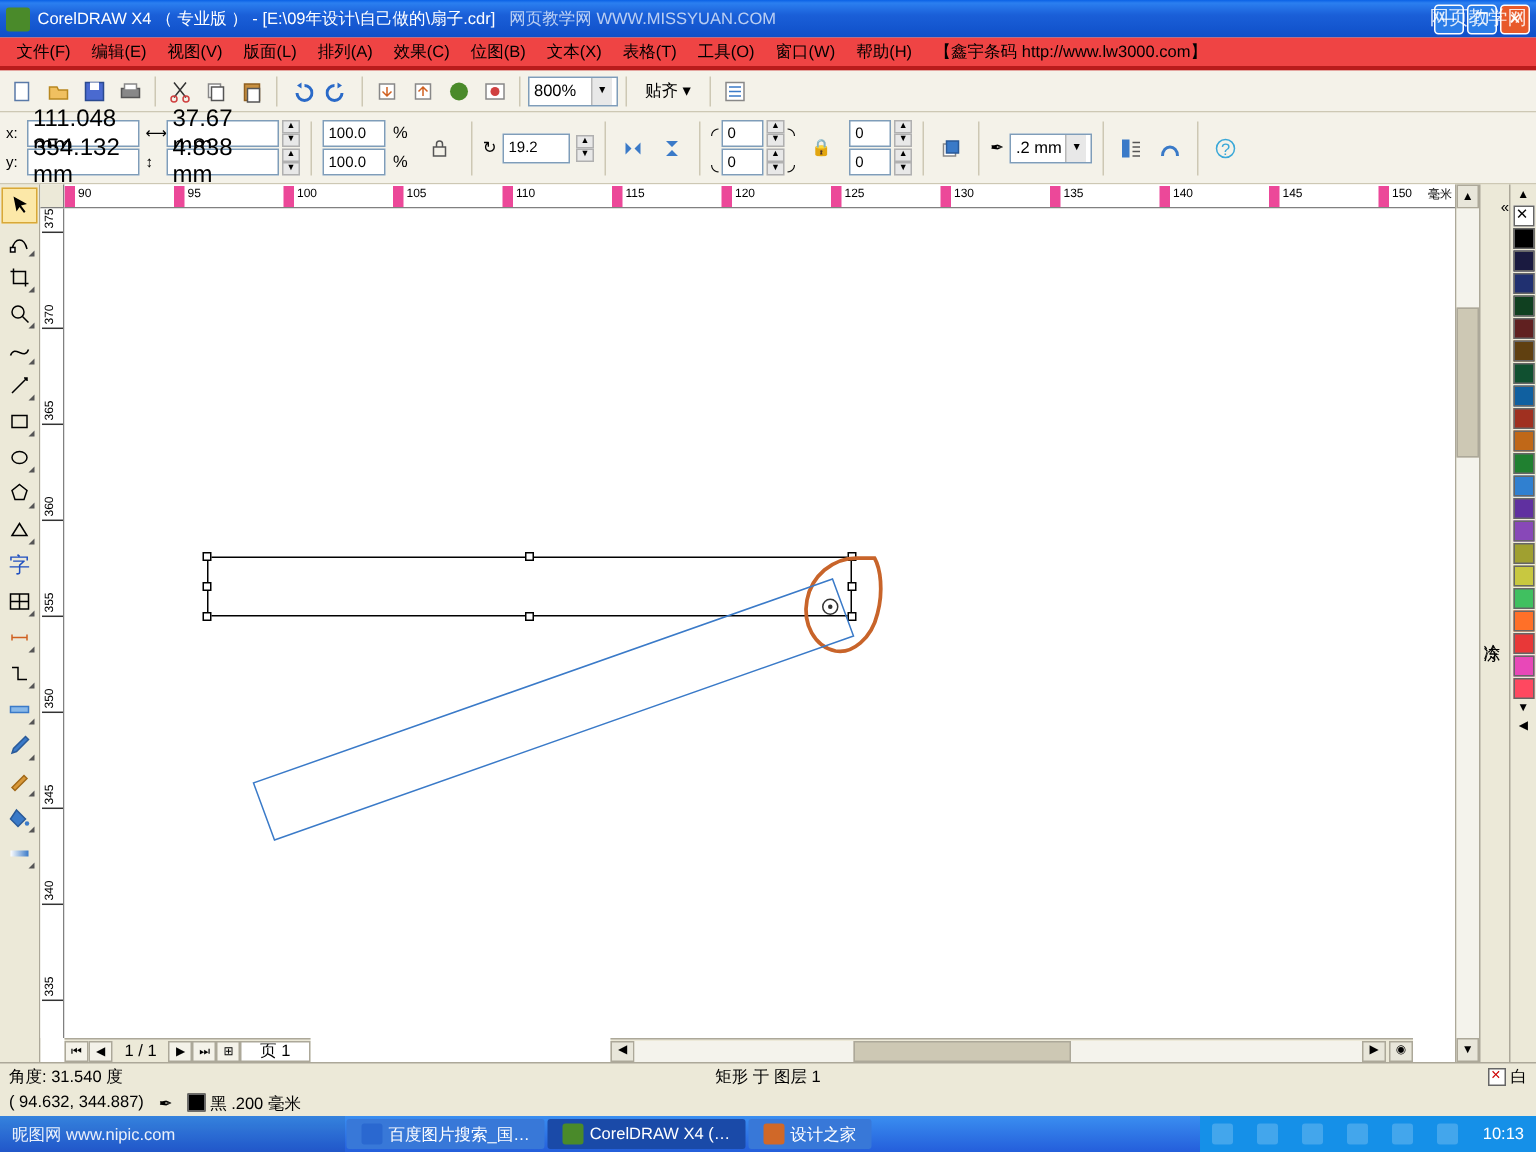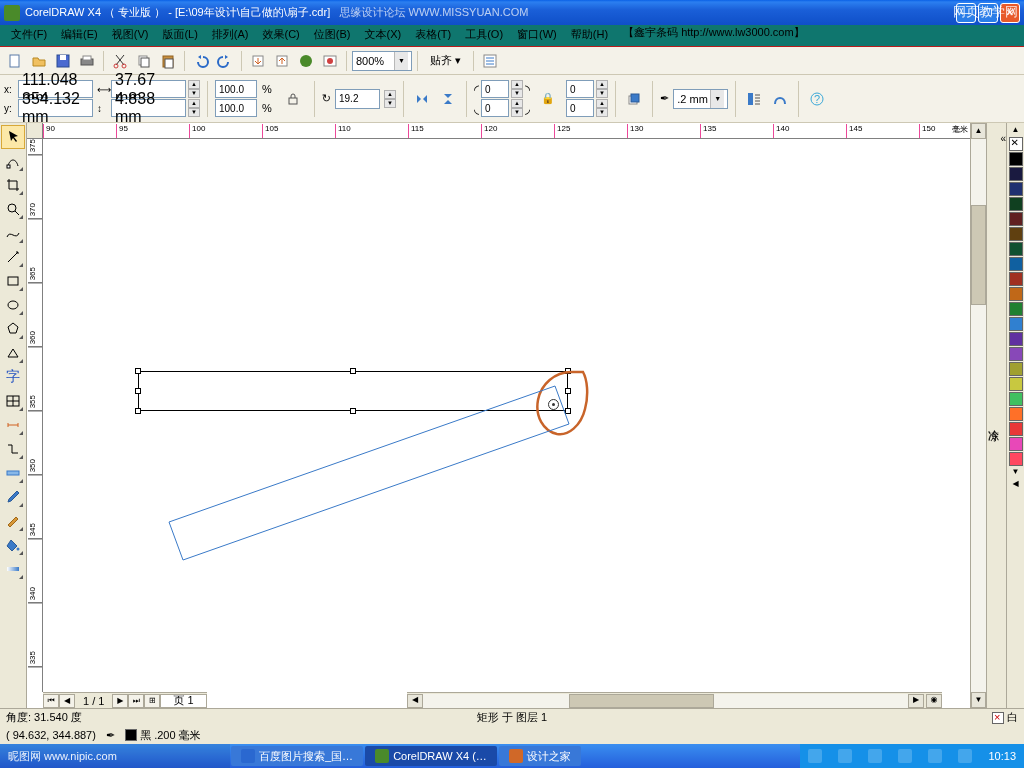--- a/index.html
+++ b/index.html
@@ -8,21 +8,21 @@
 
 .titlebar { height: 25px; background: linear-gradient(to bottom, #0a61e6 0%, #2b7ff0 8%, #1a5fd8 40%, #0f4fc8 100%); display: flex; align-items: center; padding: 0 4px; color: #fff; }
 .titlebar .appicon { width: 16px; height: 16px; background: #4a8a2a; margin-right: 5px; border-radius: 2px; }
 .titlebar .title { flex: 1; font-size: 12px; white-space: nowrap; overflow: hidden; }
 .titlebar .winbtns { display: flex; gap: 2px; }
 .titlebar .wb { width: 20px; height: 20px; background: #2a7de8; border: 1px solid #fff; border-radius: 3px; display: flex; align-items: center; justify-content: center; color: #fff; font-size: 10px; }
 .titlebar .wb.close { background: #e85a2a; }
 .site-watermark { position: absolute; right: 6px; top: 3px; font-size: 13px; color: #fff; opacity: .85; }
 
 
-.menubar { height: 22px; background: #0f766e; border-bottom: 1px solid #b91c1c; display: flex; align-items: flex-start; padding: 0 4px; }
+.menubar { height: 22px; background: #ef4444; border-bottom: 3px solid #b91c1c; display: flex; align-items: center; padding: 0 4px; }
 .menubar .mitem { padding: 2px 7px; cursor: default; }
 .menubar .extra { margin-left: 8px; color: #000; }
 
 
 .toolbar { height: 28px; background: #f4f2e9; border-bottom: 1px solid #cdc8b4; display: flex; align-items: center; padding: 0 4px; gap: 2px; }
 .tbtn { width: 22px; height: 22px; display: flex; align-items: center; justify-content: center; border: 1px solid transparent; border-radius: 2px; }
 .sep { width: 1px; height: 20px; background: #cdc8b4; margin: 0 3px; }
 .zoom-combo { width: 60px; height: 20px; border: 1px solid #7f9db9; background: #fff; display: flex; align-items: center; padding: 0 3px; }
 .zoom-combo span { flex: 1; }
 .dd-arrow { width: 14px; height: 18px; background: #e8e8e8; border-left: 1px solid #b8b8b8; display: flex; align-items: center; justify-content: center; font-size: 7px; }
@@ -48,21 +48,21 @@
 .tool { width: 24px; height: 24px; display: flex; align-items: center; justify-content: center; border: 1px solid transparent; position: relative; }
 .tool.active { background: #fce8a8; border-color: #d8a838; }
 .tool .tri { position: absolute; right: 1px; bottom: 1px; width: 0; height: 0; border-left: 4px solid transparent; border-bottom: 4px solid #555; }
 
 
 .canvas-wrap { flex: 1; display: flex; flex-direction: column; position: relative; background: #fff; }
 .ruler-h { height: 16px; background: #fff; border-bottom: 1px solid #808080; position: relative; margin-left: 16px; overflow: hidden; }
 .ruler-v { width: 16px; background: #fff; border-right: 1px solid #808080; position: absolute; left: 0; top: 16px; bottom: 16px; overflow: hidden; }
 .ruler-corner { width: 16px; height: 16px; background: #ece9d8; border-right: 1px solid #808080; border-bottom: 1px solid #808080; position: absolute; left: 0; top: 0; }
 .ruler-h .tick, .ruler-v .tick { position: absolute; font-size: 8px; color: #000; }
-.ruler-h .tick { top: 1px; border-left: 1px solid #ec4899; height: 14px; padding-left: 2px; }
+.ruler-h .tick { top: 1px; border-left: 7px solid #ec4899; height: 14px; padding-left: 2px; }
 .ruler-v .tick { left: 1px; border-top: 1px solid #333; width: 14px; writing-mode: vertical-rl; padding-top: 2px; transform: rotate(180deg); }
 .canvas { position: absolute; left: 16px; top: 16px; right: 0; bottom: 16px; background: #fff; overflow: hidden; }
 
 
 .sel-rect { position: absolute; left: 95px; top: 232px; width: 430px; height: 40px; border: 1px solid #000; }
 .sel-handle { position: absolute; width: 6px; height: 6px; border: 1px solid #000; background: #fff; }
 .rot-center { position: absolute; left: 505px; top: 260px; width: 11px; height: 11px; border: 1px solid #333; border-radius: 50%; }
 .rot-center::after { content: ""; position: absolute; left: 3px; top: 3px; width: 3px; height: 3px; background: #333; border-radius: 50%; }
 .blob { position: absolute; left: 490px; top: 225px; width: 56px; height: 75px; }
 .blob svg { width: 100%; height: 100%; }
@@ -112,21 +112,21 @@
 
 .ico-svg { width: 16px; height: 16px; }
 </style>
 </head>
 <body>
 
 <div class="titlebar">
   <div class="appicon"></div>
   <div class="title">
     <span>CorelDRAW X4 （ 专业版 ） - [E:\09年设计\自己做的\扇子.cdr]</span>
-    <span style="opacity:.7;margin-left:6px">思缘设计论坛   WWW.MISSYUAN.COM</span>
+    <span style="opacity:.7;margin-left:6px">网页教学网   WWW.MISSYUAN.COM</span>
   </div>
   <div class="site-watermark">网页教学网</div>
   <div class="winbtns">
     <div class="wb">—</div>
     <div class="wb">❐</div>
     <div class="wb close">✕</div>
   </div>
 </div>
 
 <div class="menubar">

